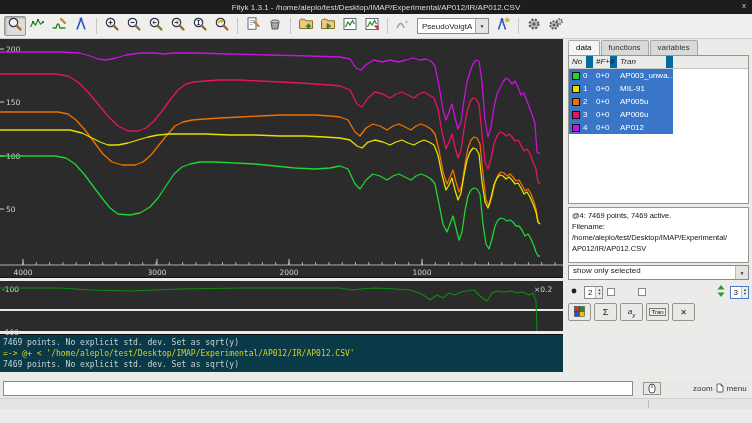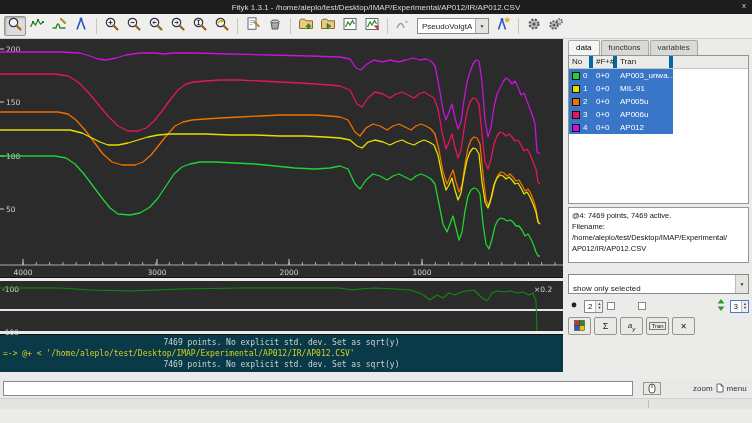--- a/index.html
+++ b/index.html
@@ -27,41 +27,41 @@
   .combo .carrow{width:13px;height:100%;background:#e4e4e2;border-left:1px solid #aaa;
          display:flex;align-items:center;justify-content:center;font-size:5px;color:#333;}
   
   .main{display:flex;height:340px;}
   .left{width:563px;display:flex;flex-direction:column;}
   .mainplot{height:239px;background:#2b2b2b;position:relative;border-bottom:1px solid #111;}
   .hsplit{height:3px;background:#ebebe9;}
   .auxplot{height:50px;background:#2b2b2b;position:relative;}
   .console{height:38px;background:#0a3a47;font-family:"DejaVu Sans Mono",monospace;
            font-size:8px;line-height:11px;padding:2px 3px;overflow:hidden;border-top:1px solid #111;}
-  .cline.normal{color:#c9d3d5;text-align:center;}
+  .cline.normal{color:#c9d3d5;}
   .cline.command{color:#d6ce26;}
   .vsplit{width:2px;background:#ebebe9;}
   
   .panel{flex:1;display:flex;flex-direction:column;padding:1px 3px 0 3px;font-size:8px;}
   .tabs{display:flex;height:15px;margin-bottom:0;}
   .tab{padding:2px 7px 0 7px;border:1px solid #a8a8a6;border-bottom:none;background:#d9d9d7;
        border-radius:2px 2px 0 0;margin-right:1px;color:#333;}
   .tab.active{background:#f4f4f2;color:#000;}
   .grid{height:149px;background:#fff;border:1px solid #96968f;overflow:hidden;}
   .ghead{display:flex;height:13px;background:#ebebe9;border-bottom:1px solid #c4c4c2;}
-  .gh{padding:1px 3px;border-right:4px solid #0369a1;}
+  .gh{padding:1px 3px;border-right:7px solid #0369a1;font-style:italic;}
   .c1{width:24px;}.c2{width:24px;}.c3{width:56px;}
   .grow{display:flex;height:13px;width:104px;align-items:center;}
   .grow.selected{background:#3a76c8;color:#fff;}
   .gc{padding:0 3px;display:flex;align-items:center;height:100%;}
   .swatch{width:8px;height:8px;border:1px solid #111;margin-right:3px;flex:none;}
   .infobox{margin-top:3px;height:56px;background:#fff;border:1px solid #96968f;
            padding:2px 3px;font-size:7.5px;line-height:11px;color:#111;overflow:hidden;}
-  .dropdown{margin-top:11px;height:20px;background:#fff;border:1px solid #8a8a88;
-            display:flex;align-items:flex-end;padding-left:4px;}
+  .dropdown{margin-top:2px;height:15px;background:#fff;border:1px solid #8a8a88;
+            display:flex;align-items:flex-start;padding-left:4px;}
   .dropdown .dval{flex:1;}
   .darrow{width:13px;height:100%;border-left:1px solid #bbb;display:flex;align-items:center;
           justify-content:center;font-size:5px;color:#333;background:#e4e4e2;}
   .ctlrow{margin-top:5px;display:flex;align-items:center;gap:4px;height:14px;}
   .spin{display:flex;border:1px solid #8a8a88;background:#fff;height:13px;align-items:stretch;}
   .spin .val{padding:0 3px;min-width:10px;display:flex;align-items:center;}
   .spin .arr{display:flex;flex-direction:column;justify-content:center;font-size:4px;
              line-height:4px;border-left:1px solid #bbb;padding:0 1px;color:#444;background:#eee;}
   .cbx{width:8px;height:8px;border:1px solid #888;background:#fff;display:inline-block;flex:none;}
   .cblabel{margin-left:2px;margin-top:44px;}

